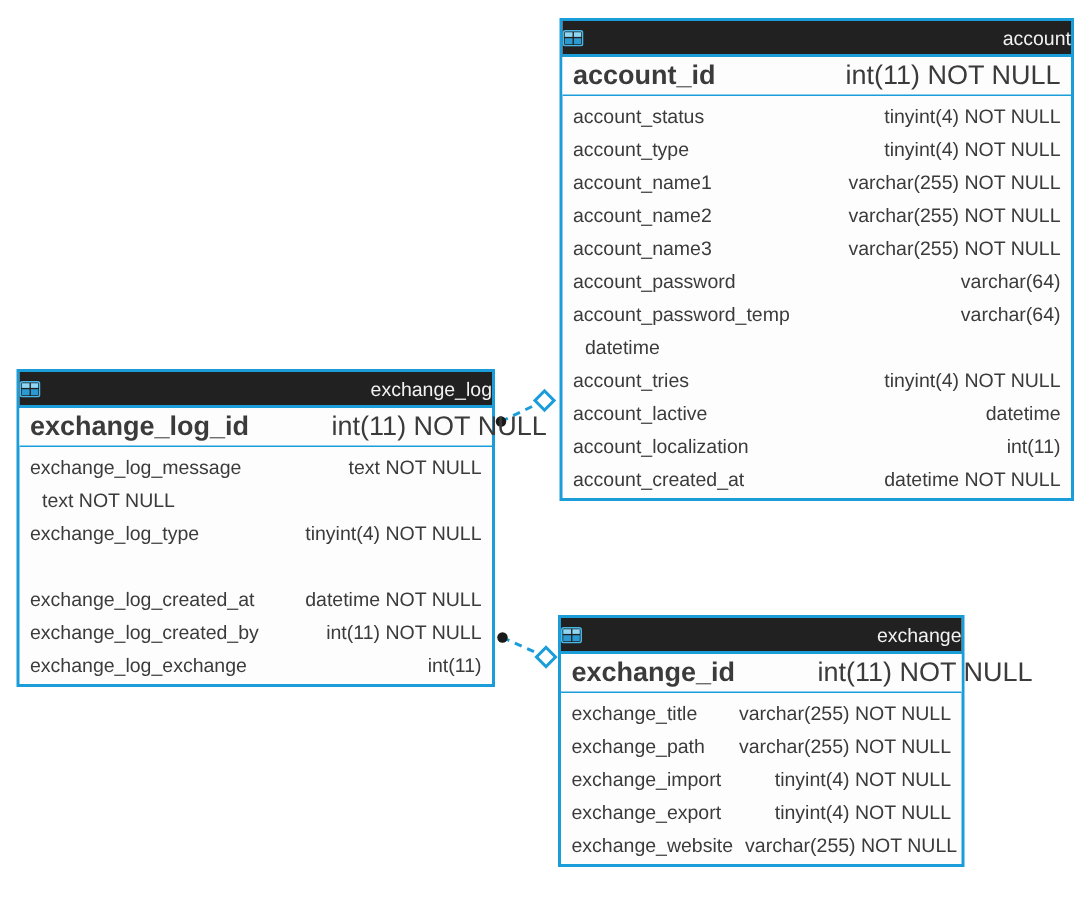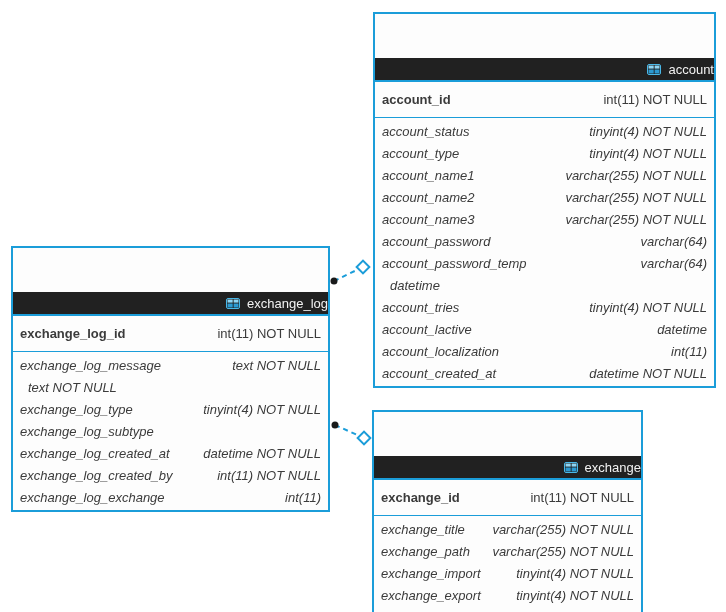--- a/index.html
+++ b/index.html
@@ -37,50 +37,49 @@
     position: absolute;
     background: var(--row-bg);
     border: 2px solid var(--blue);
   }
   .db-table-header {
     height: 24px;
     background: var(--header-bg);
     color: var(--header-text);
     display: flex;
     align-items: center;
-    justify-content: flex-end;
+    justify-content: space-between;
     gap: 7px;
     font-size: 13px;
     border-bottom: 2px solid var(--blue);
-    margin-top: 44px;
   }
   .table-icon { display: flex; align-items: center; }
   .db-table-title { white-space: nowrap; }
 
   .pk-row {
-    height: 36px;
+    height: 26px;
     display: flex;
     align-items: center;
     justify-content: space-between;
     padding: 0 7px;
     border-bottom: 1px solid var(--blue);
-    font-size: 13px;
+    font-size: 18px;
     background: var(--row-bg);
+    gap: 47px;
   }
   .pk-name { font-weight: bold; color: var(--pk-text); white-space: nowrap; }
 
   .col-rows { padding: 2px 0 2px; }
   .col-row {
     height: 22px;
     display: flex;
     align-items: center;
     justify-content: space-between;
     padding: 0 7px;
     font-size: 13px;
-    font-style: italic;
   }
   .col-name { color: var(--text); white-space: nowrap; }
   .col-type { color: var(--text); white-space: nowrap; margin-left: 8px; text-align: center; }
 </style>
 </head>
 <body>
 
 <div class="canvas" id="canvas">
   <svg class="connectors" id="connectors">
       <g>
@@ -184,21 +183,20 @@
     <span class="col-type">text NOT NULL</span>
   </div>
         <div class="col-row">
     <span class="col-type">text NOT NULL</span>
   </div>
         <div class="col-row">
     <span class="col-name">exchange_log_type</span>
     <span class="col-type">tinyint(4) NOT NULL</span>
   </div>
         <div class="col-row">
-    <span class="col-name">exchange_log_subtype</span>
   </div>
         <div class="col-row">
     <span class="col-name">exchange_log_created_at</span>
     <span class="col-type">datetime NOT NULL</span>
   </div>
         <div class="col-row">
     <span class="col-name">exchange_log_created_by</span>
     <span class="col-type">int(11) NOT NULL</span>
   </div>
         <div class="col-row">

